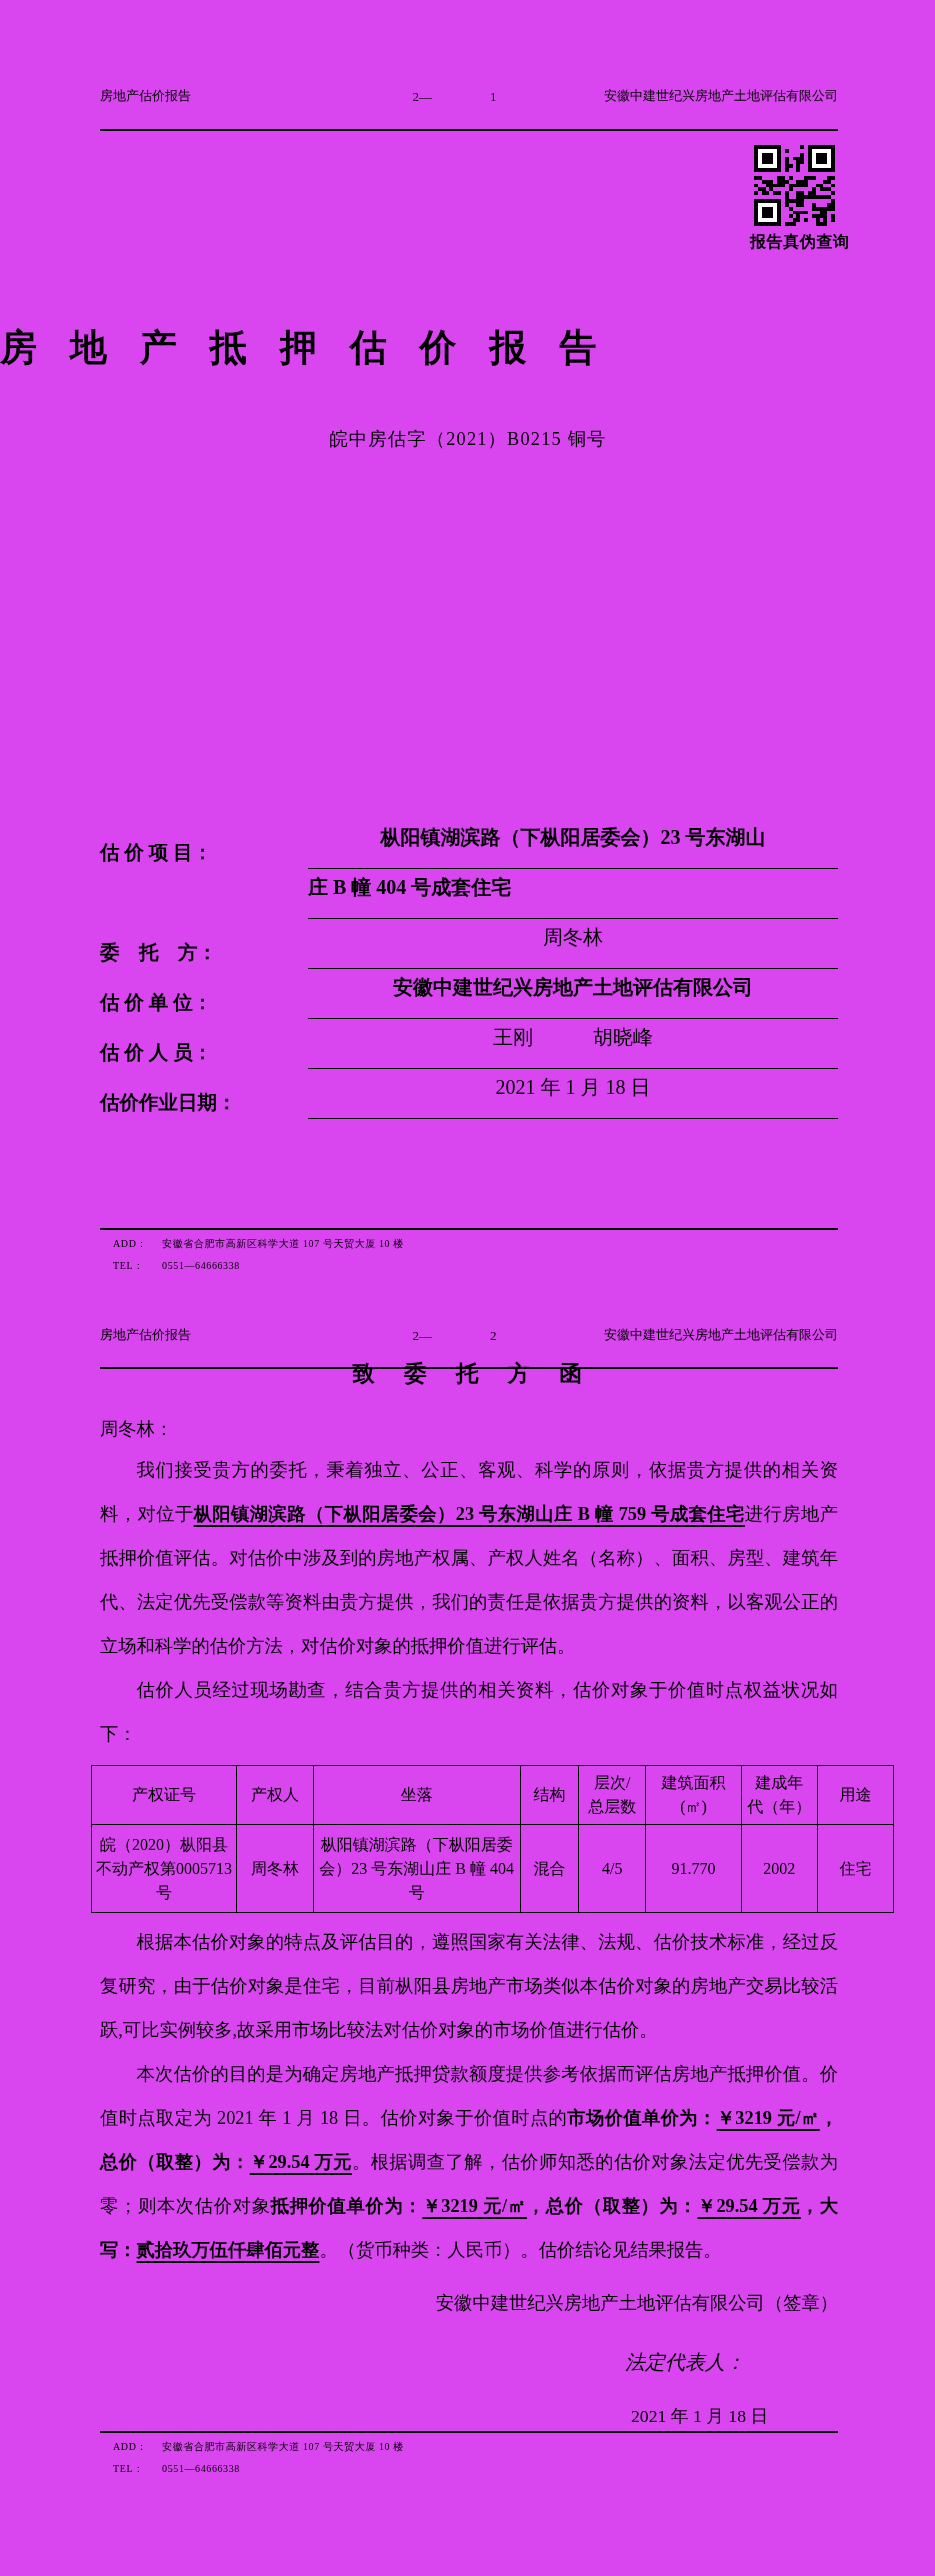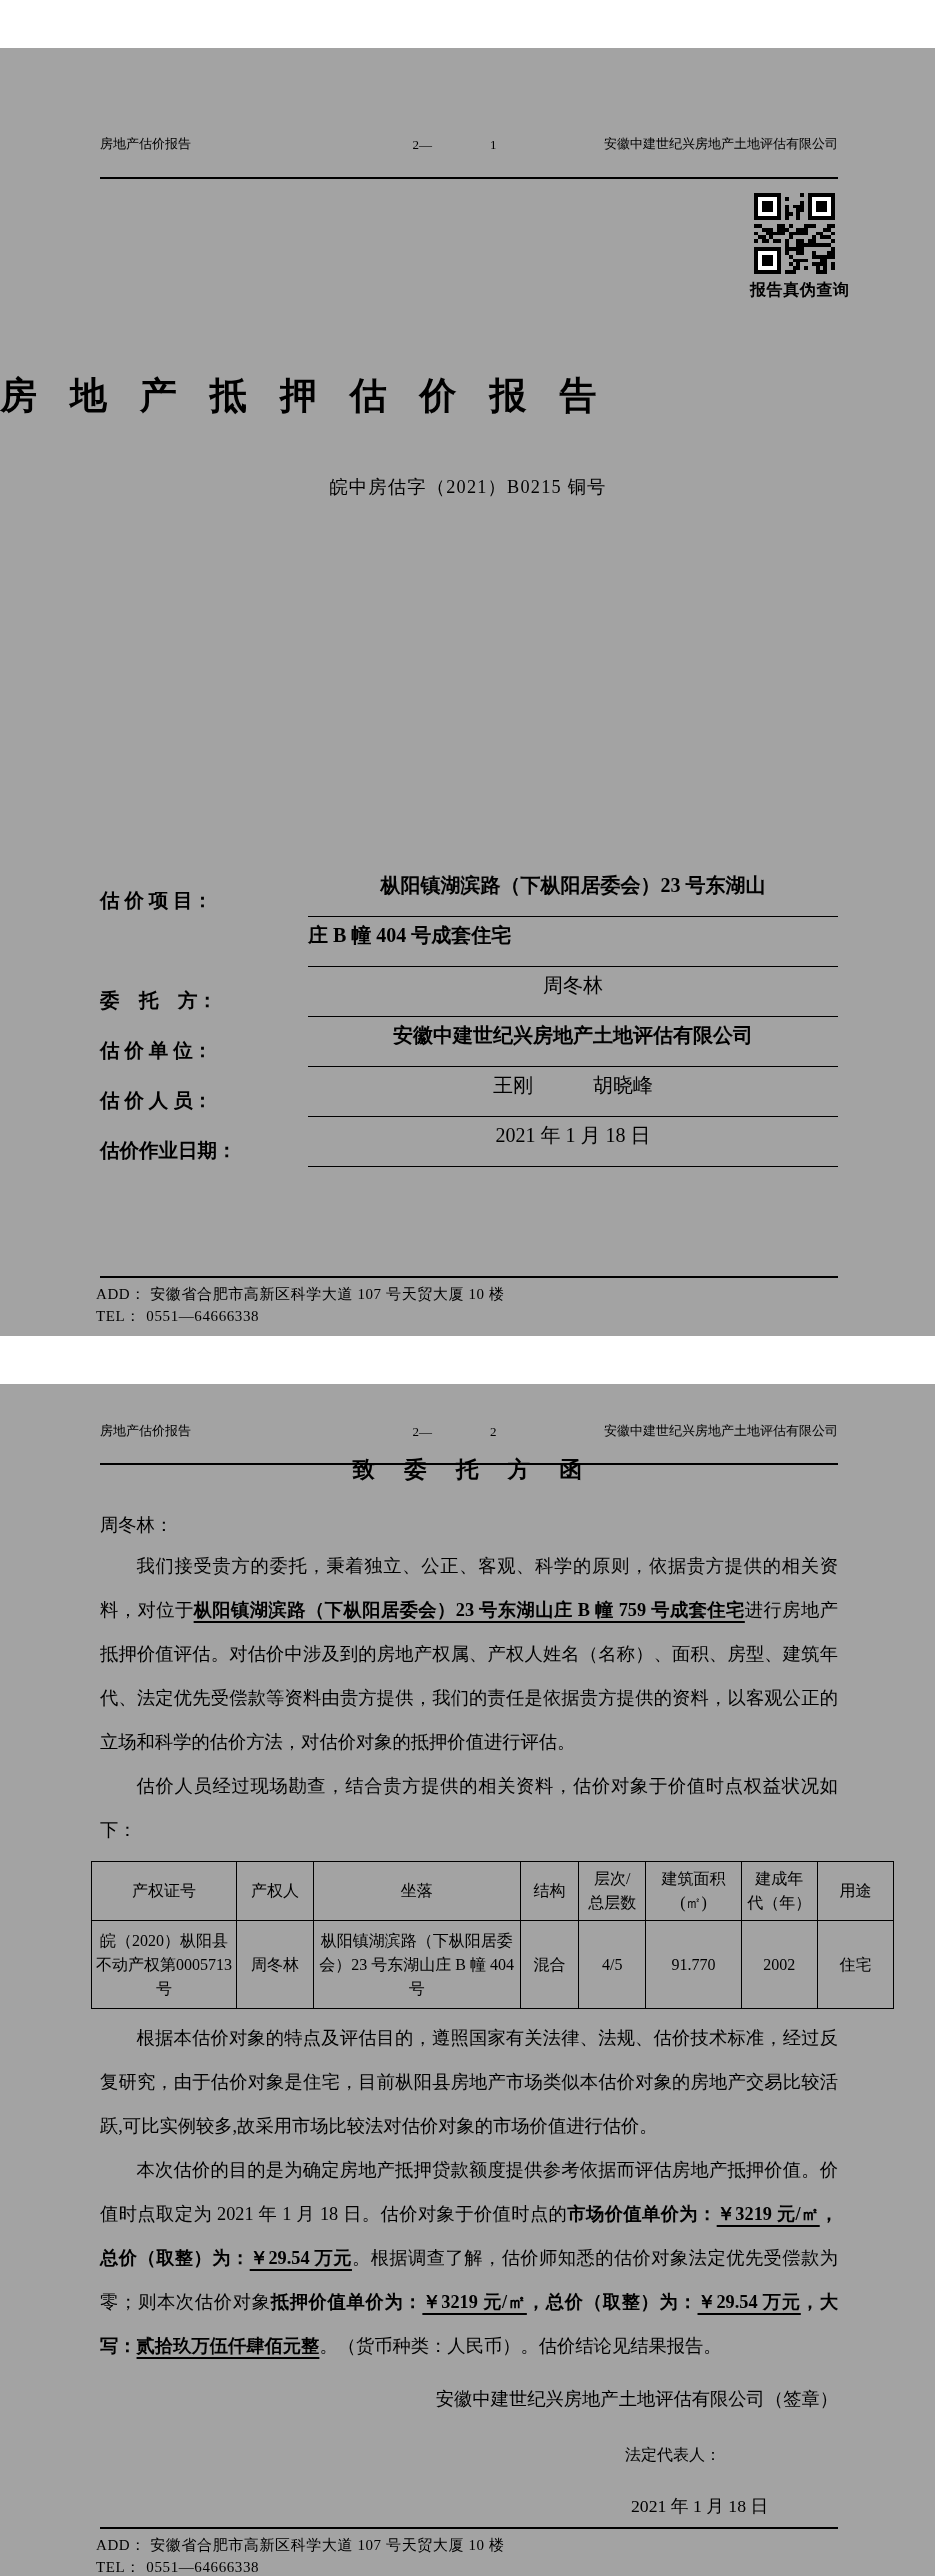--- a/index.html
+++ b/index.html
@@ -1,25 +1,25 @@
 <!DOCTYPE html>
 <html style="font-size:9.4px"><head>
 <meta charset="utf-8">
 <style>
   html,body{margin:0;padding:0;background:#ffffff;}
   body{width:936px;font-family:"Liberation Serif","DejaVu Serif",serif;color:#000;}
-  .page{position:relative;width:936px;height:1288px;background:#a3a3a3;overflow:hidden;margin-top:48px;}
+  .page{position:relative;width:936px;height:1288px;background:#d946ef;overflow:hidden;}
   
   .runhead{position:absolute;left:100px;width:738px;font-size:13px;display:flex;align-items:flex-end;}
   .runhead .h-left{width:254px;text-align:left;}
   .runhead .h-center{flex:1;display:flex;justify-content:center;gap:58px;}
   .runhead .h-right{width:283px;text-align:right;white-space:nowrap;}
   .headrule{position:absolute;left:100px;width:738px;height:2.4px;background:#000;}
   .footrule{position:absolute;left:100px;width:738px;height:2.4px;background:#000;}
-  .footline{position:absolute;left:96px;width:738px;font-size:15px;letter-spacing:0.6px;}
+  .footline{position:absolute;left:113px;width:738px;font-size:10px;letter-spacing:0.6px;}
   .footline .flabel{display:inline-block;min-width:46px;}
   
   .qrwrap{position:absolute;right:98px;top:145px;width:88px;text-align:center;}
   .qrwrap svg{display:block;margin:0 auto;}
   .qrcap{margin-top:5.9px;font-size:16px;font-weight:bold;letter-spacing:0.6px;white-space:nowrap;}
   .doc-title{position:absolute;left:0;top:323px;width:936px;font-size:37px;font-weight:bold;letter-spacing:0.32em;white-space:nowrap;}
   .doc-subtitle{position:absolute;left:0;top:426px;width:936px;text-align:center;font-size:18.3px;letter-spacing:1.2px;}
   .fields{position:absolute;left:100px;top:819px;width:738px;}
   .frow{display:flex;align-items:flex-end;height:50px;}
   .flbl{width:208px;font-size:19.5px;font-weight:bold;white-space:nowrap;padding-bottom:3.5px;}
@@ -37,21 +37,21 @@
   .u{text-decoration:underline;text-decoration-thickness:1.5px;text-underline-offset:5.3px;}
   table.info{border-collapse:collapse;margin:9.4px 0 5.9px -8.8px;width:755px;table-layout:fixed;}
   table.info th,table.info td{border:1.2px solid #000;font-weight:normal;text-align:center;vertical-align:middle;font-size:16px;line-height:1.5;padding:3.5px 2.4px;white-space:pre-line;word-break:break-all;}
   table.info{border:1.8px solid #000;}
   th.c0,td.c0{width:139px;} th.c1,td.c1{width:71px;} th.c2,td.c2{width:201px;}
   th.c3,td.c3{width:53px;}  th.c4,td.c4{width:61px;} th.c5,td.c5{width:90px;}
   th.c6,td.c6{width:70px;} th.c7,td.c7{width:71px;}
   table.info th{height:51px;}
   table.info td{height:80px;}
   .signature{margin-top:17.7px;text-align:right;font-size:18.3px;}
-  .legalrep{margin-top:34px;margin-left:525px;font-size:16px;}
+  .legalrep{margin-top:34px;margin-left:525px;font-size:20px;font-style:italic;}
   .signdate{margin-top:28px;margin-left:531px;font-size:17.7px;}
 </style>
 </head>
 <body>
 
 <div class="page">
   <div class="runhead" style="top:87px;">
     <span class="h-left">房地产估价报告</span>
     <span class="h-center">
       <span>2—</span>

